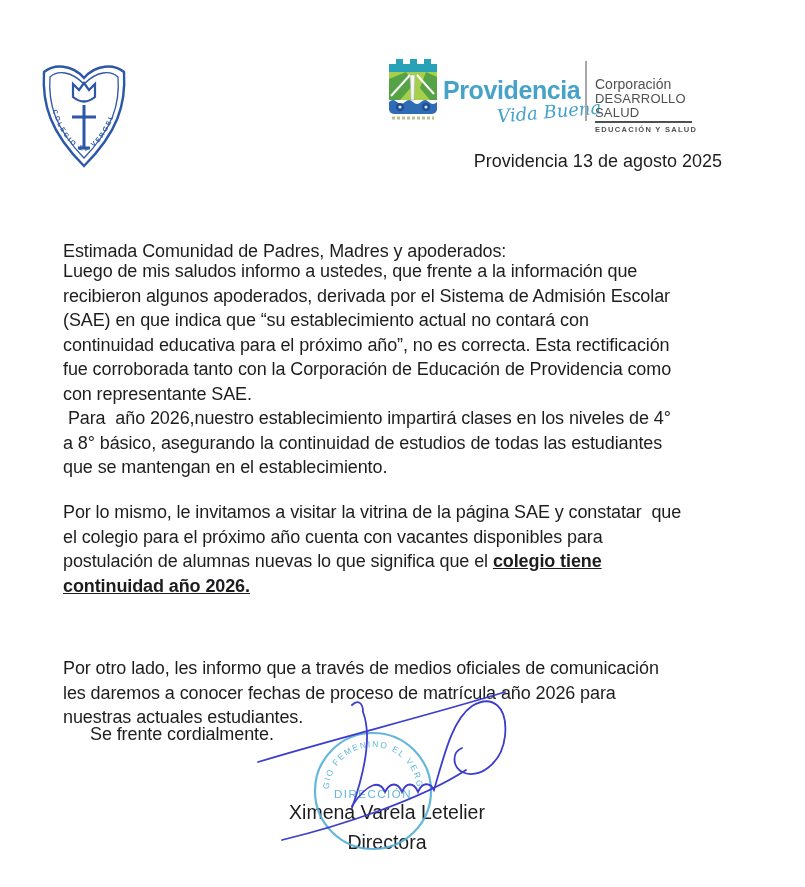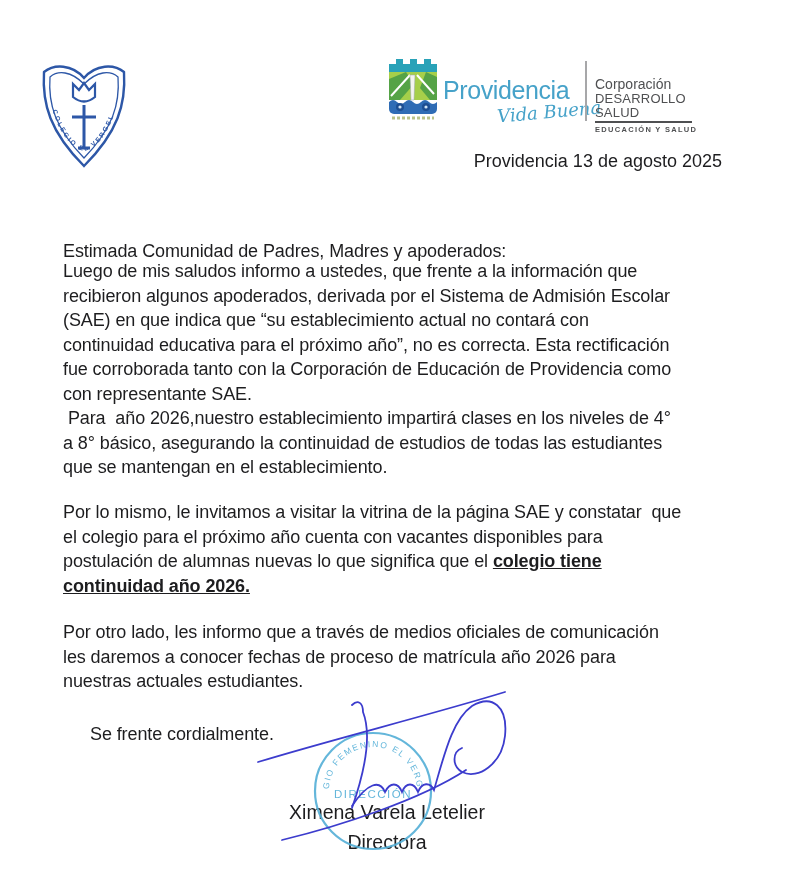--- a/index.html
+++ b/index.html
@@ -14,21 +14,21 @@
   }
   .emphasis{font-weight:bold;text-decoration:underline;}
   .date-line{
     position:absolute;left:420px;top:151px;width:302px;text-align:right;
     font-size:18px;color:#1d1d1f;
   }
   .salutation{top:219px;margin-top:20px;}
   .closing{left:90px;top:722px;}
   
   .prov-wordmark{
-    position:absolute;left:443px;top:76px;font-size:25px;font-weight:normal;
+    position:absolute;left:443px;top:76px;font-size:25px;font-weight:bold;
     letter-spacing:-0.4px;color:#46a2c9;
   }
   .prov-tagline{
     position:absolute;left:497px;top:101px;font-family:"DejaVu Serif",serif;
     font-style:italic;font-size:18px;color:#46a2c9;transform:rotate(-5deg);
   }
   .logo-divider{position:absolute;left:585px;top:61px;width:2px;height:60px;background:#a7a7a9;}
   .corp{position:absolute;left:595px;top:59px;color:#4f5052;line-height:1.06;margin-top:18px;}
   .corp-l1{font-size:14px;}
   .corp-l2,.corp-l3{font-size:13px;letter-spacing:0.2px;}
@@ -104,21 +104,21 @@
 con representante SAE.
  Para  año 2026,nuestro establecimiento impartirá clases en los niveles de 4°
 a 8° básico, asegurando la continuidad de estudios de todas las estudiantes
 que se mantengan en el establecimiento.</p>
 
   <p class="body-text" style="top:500px;"><span>Por lo mismo, le invitamos a visitar la vitrina de la página SAE y constatar  que
 el colegio para el próximo año cuenta con vacantes disponibles para
 postulación de alumnas nuevas lo que significa que el </span><span class="emphasis">colegio tiene
 continuidad año 2026.</span></p>
 
-  <p class="body-text" style="top:620px;">Por otro lado, les informo que a través de medios oficiales de comunicación
+  <p class="body-text" style="top:656px;">Por otro lado, les informo que a través de medios oficiales de comunicación
 les daremos a conocer fechas de proceso de matrícula año 2026 para
 nuestras actuales estudiantes.</p>
 
   <p class="body-text closing">Se frente cordialmente.</p>
 
   <div class="sig-block">
     <div>Ximena Varela Letelier</div>
     <div>Directora</div>
   </div>
 

